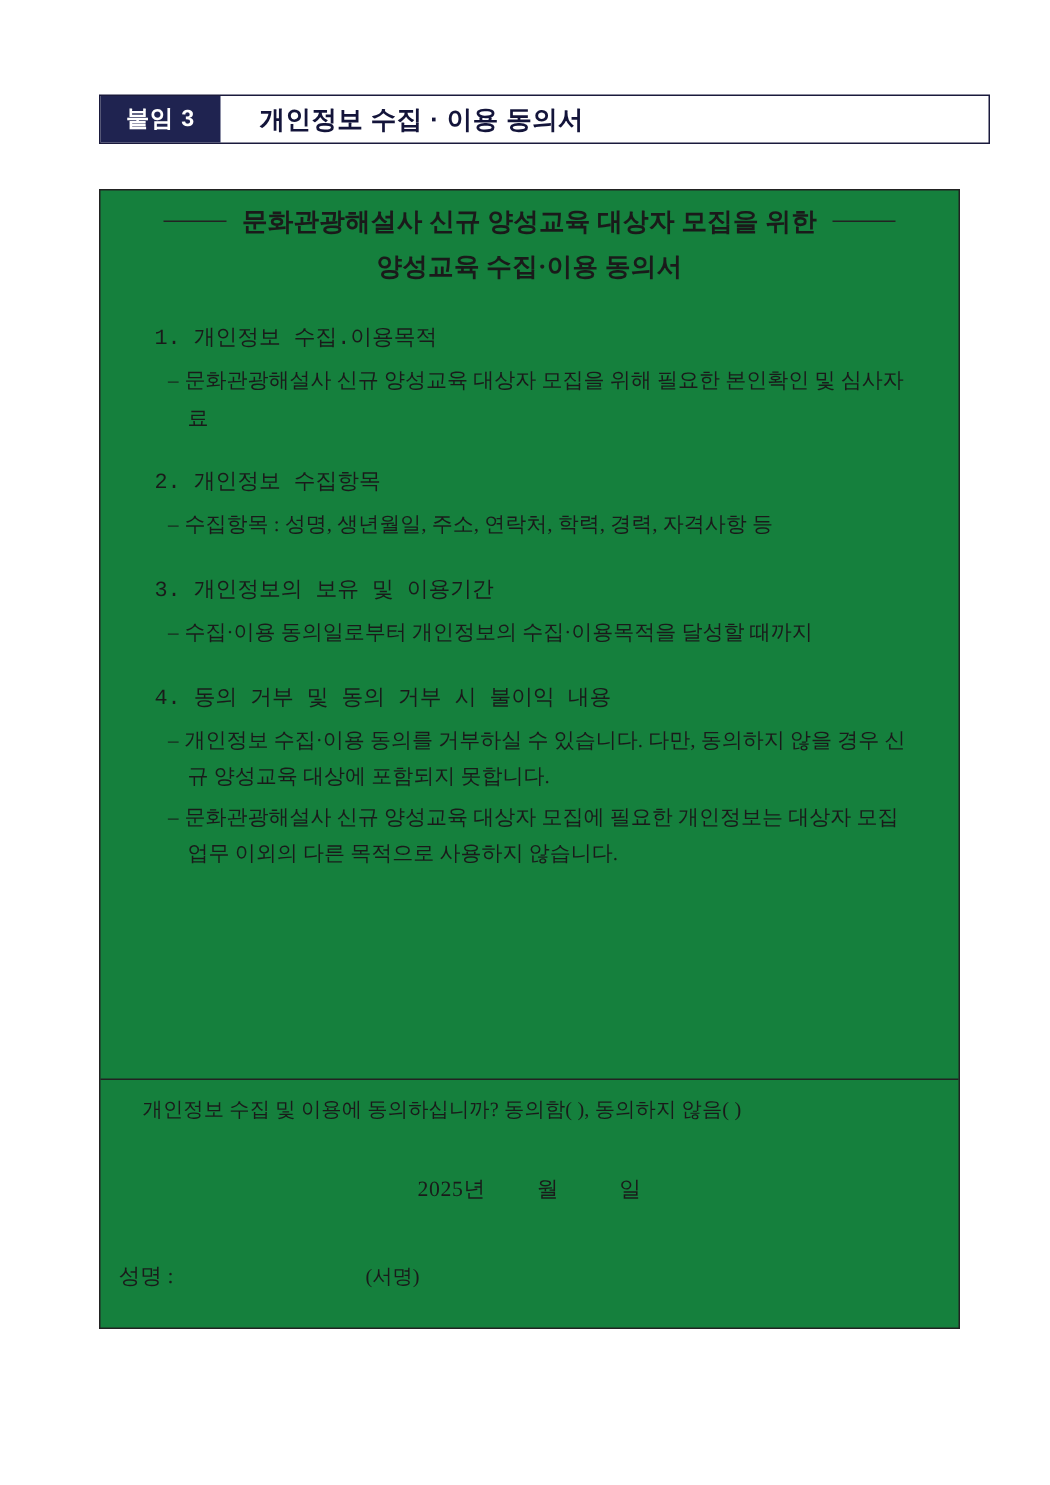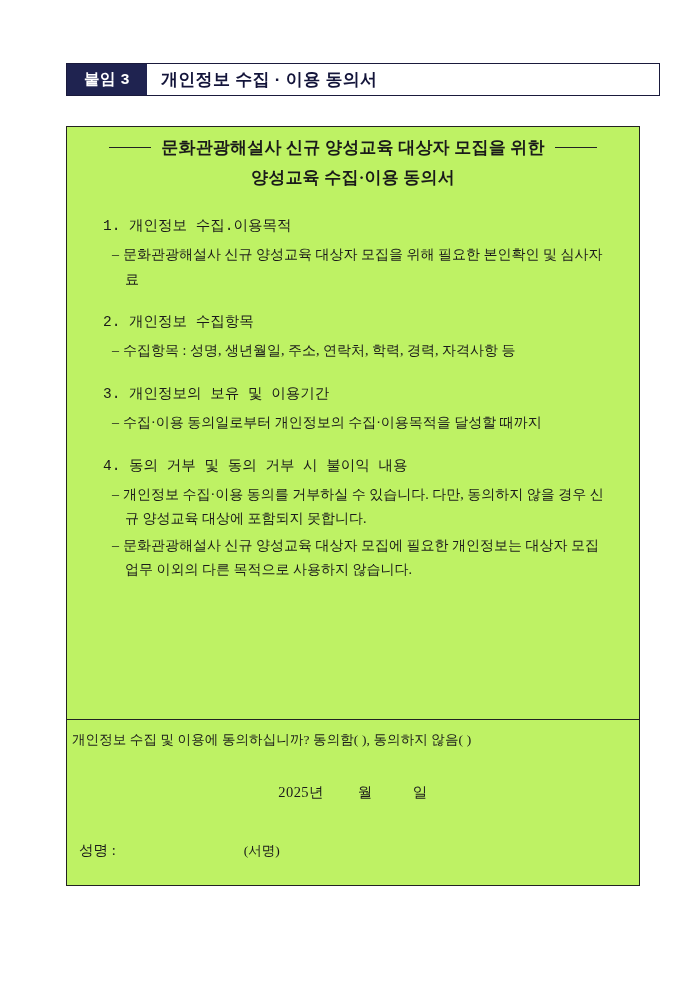--- a/index.html
+++ b/index.html
@@ -37,38 +37,38 @@
     letter-spacing: 0.5px;
     display: flex;
     align-items: center;
     justify-content: center;
     font-family: "Liberation Sans", sans-serif;
   }
   .header-title {
     flex: 1;
     display: flex;
     align-items: center;
-    padding-left: 14px;
+    padding-left: 26px;
     font-size: 17px;
     font-weight: bold;
     color: #13143a;
     letter-spacing: 0.3px;
     font-family: "Liberation Sans", sans-serif;
   }
 
   
   .doc-box {
     position: absolute;
     left: 66px;
     top: 126px;
     width: 574px;
     height: 760px;
     border: 1.3px solid #222;
     box-sizing: border-box;
-    background: #bef264;
+    background: #15803d;
   }
 
   
   .doc-title-wrap {
     margin-top: 9px;
     padding: 0 18px;
   }
   .doc-title-line1 {
     display: flex;
     align-items: center;
@@ -127,21 +127,21 @@
   .divider {
     position: absolute;
     left: 0;
     right: 0;
     top: 592px;
     border-top: 1.2px solid #222;
   }
 
   .consent-q {
     position: absolute;
-    left: 5px;
+    left: 28px;
     top: 604px;
     font-size: 13.5px;
     letter-spacing: 0.1px;
   }
 
   .date-line {
     position: absolute;
     left: 0;
     right: 0;
     top: 656px;

